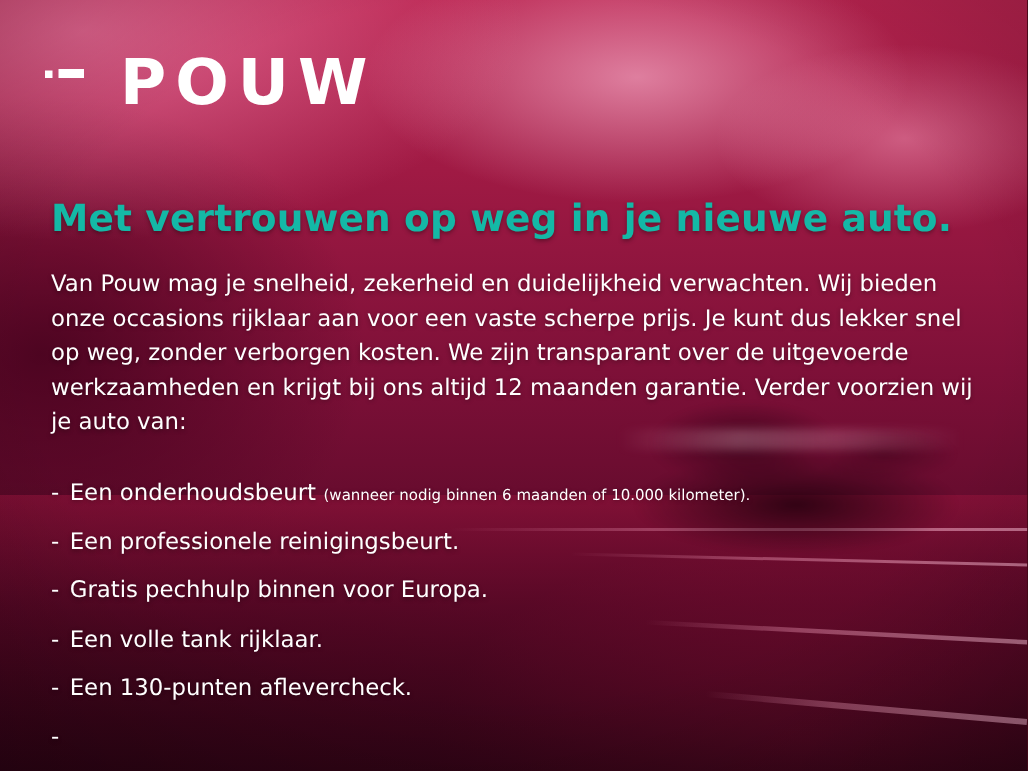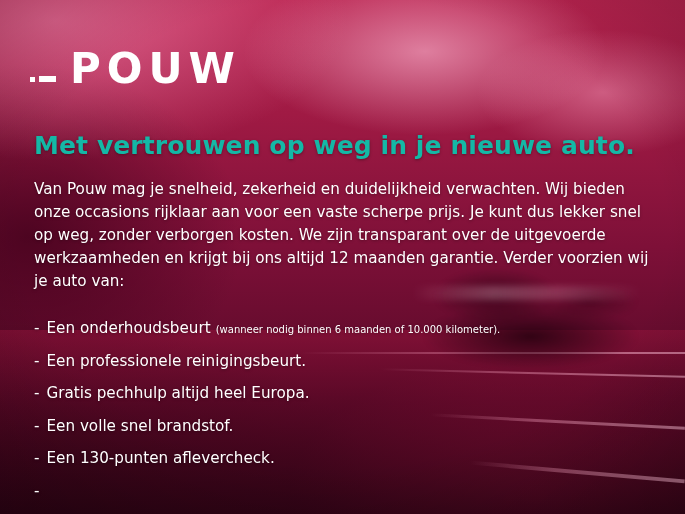--- a/index.html
+++ b/index.html
@@ -87,22 +87,22 @@
 
   
   .content {
     position: relative;
     z-index: 3;
     padding: 34px 30px 0 30px;
     color: #ffffff;
   }
   .logo {
     display: flex;
-    align-items: flex-end;
-    gap: 14px;
+    align-items: flex-start;
+    gap: 24px;
     height: 56px;
   }
   .logo-mark {
     width: 26px;
     height: 26px;
     position: relative;
     flex: 0 0 auto;
   }
   .logo-mark .dot {
     position: absolute;
@@ -199,25 +199,25 @@
       <li>
         <span class="dash">-</span>
         <span><span>Een onderhoudsbeurt</span><span class="note">(wanneer nodig binnen 6 maanden of 10.000 kilometer).</span></span>
       </li>
       <li>
         <span class="dash">-</span>
         <span>Een professionele reinigingsbeurt.</span>
       </li>
       <li>
         <span class="dash">-</span>
-        <span>Gratis pechhulp altijd heel Europa.</span>
-      </li>
-      <li>
-        <span class="dash">-</span>
-        <span>Een volle snel brandstof.</span>
+        <span>Gratis pechhulp binnen voor Europa.</span>
+      </li>
+      <li>
+        <span class="dash">-</span>
+        <span>Een volle tank rijklaar.</span>
       </li>
       <li>
         <span class="dash">-</span>
         <span>Een 130-punten aflevercheck.</span>
       </li>
       <li>
         <span class="dash">-</span>
       </li>
       <li>
         <span class="dash">-</span>

